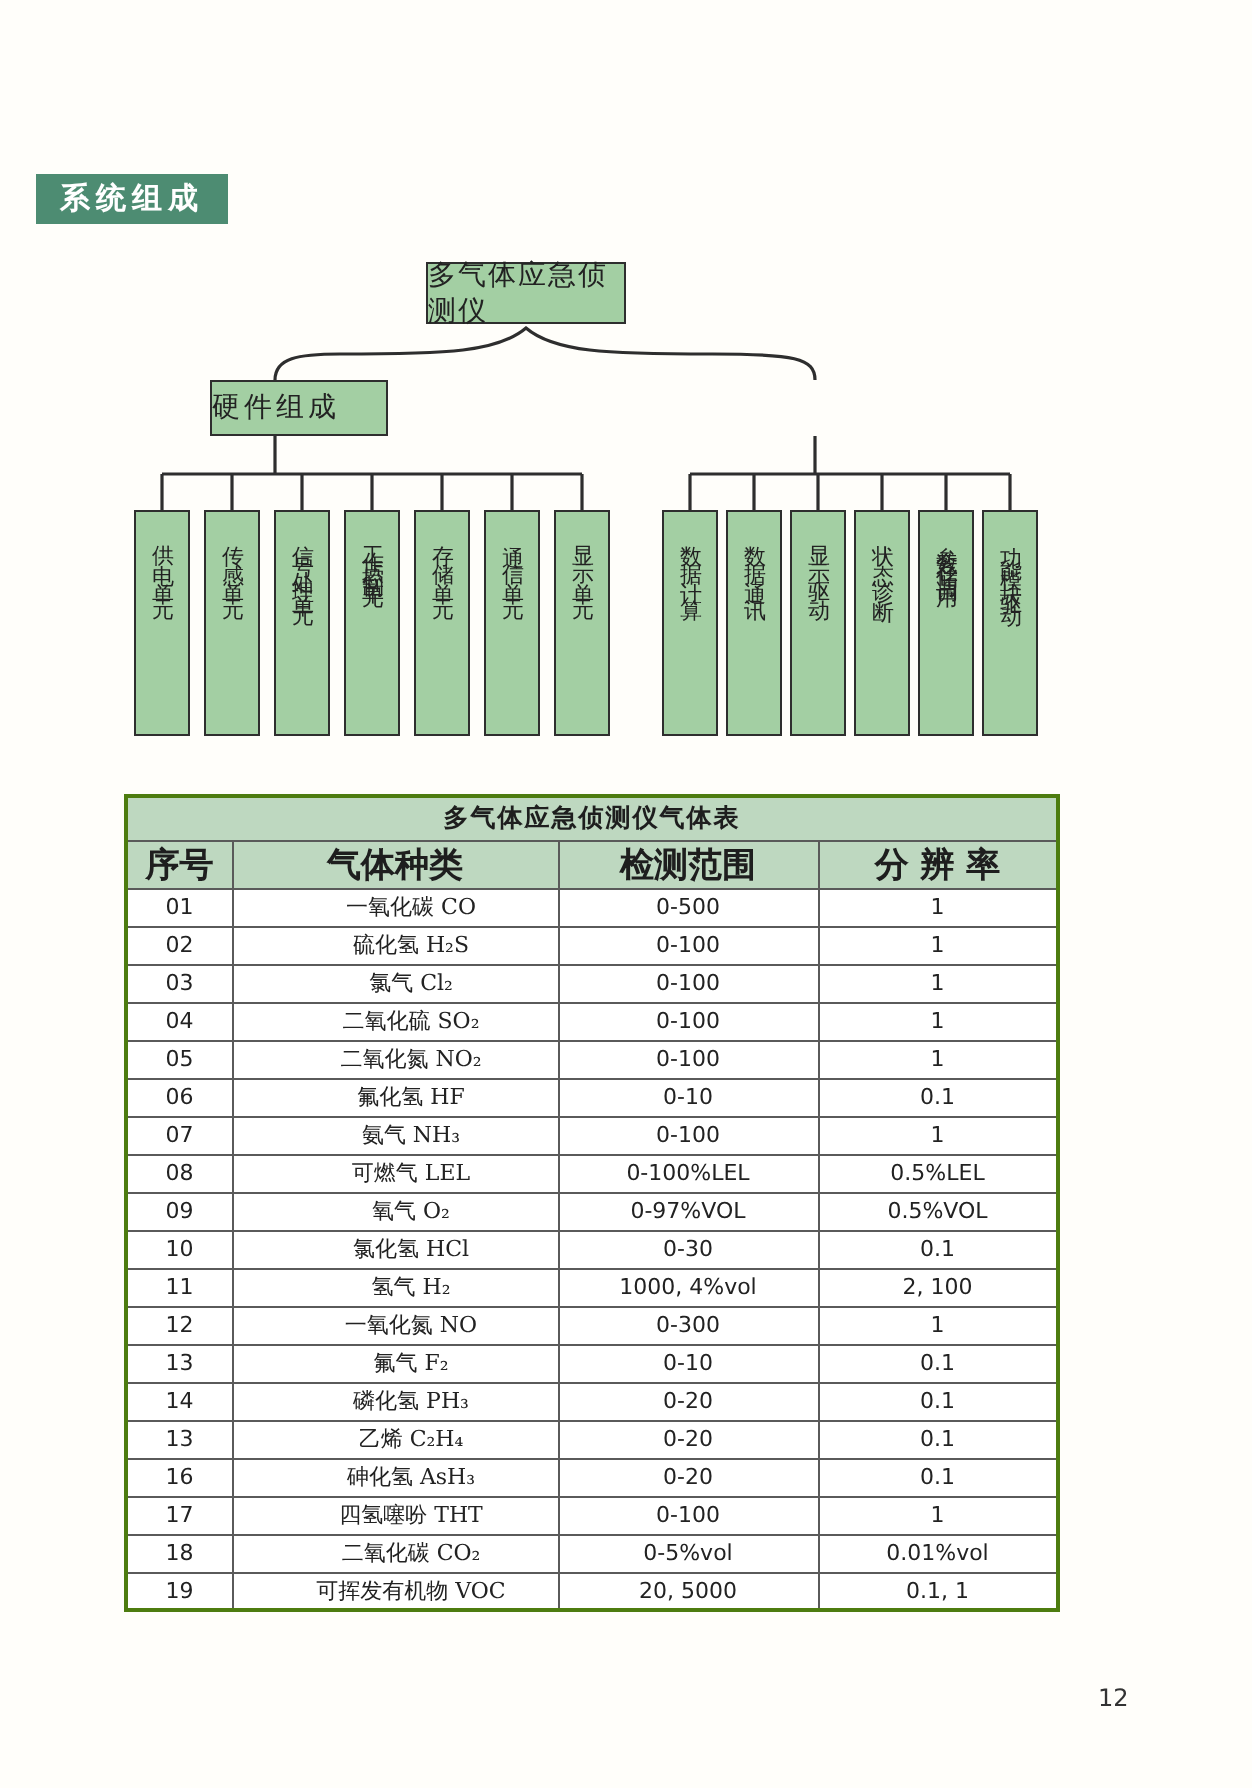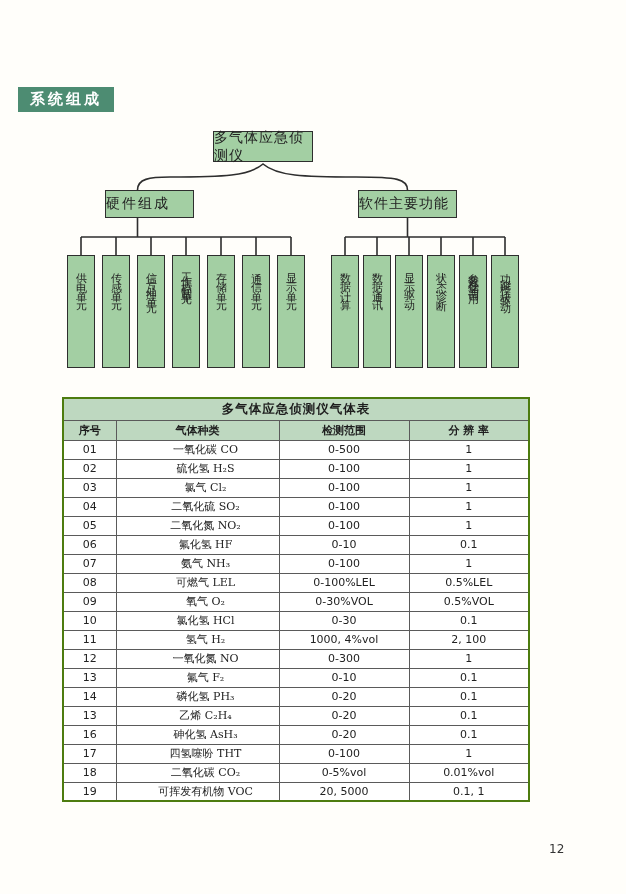--- a/index.html
+++ b/index.html
@@ -67,21 +67,21 @@
     overflow:hidden;white-space:nowrap;
   }
   .title-row th{
     height:22px;background:var(--tablegreen);
     font-family:"DejaVu Serif","Liberation Serif",serif;
     font-size:12.5px;font-weight:bold;letter-spacing:1px;color:#1e1e1e;
   }
   .header-row th{
     height:20px;background:var(--tablegreen);
     font-family:"DejaVu Serif","Liberation Serif",serif;
-    font-size:11px;font-weight:bold;color:#1e1e1e;
+    font-size:17px;font-weight:bold;color:#1e1e1e;
     border-bottom:2px solid #3f3f3f;
   }
   table.gas-table td{height:19px;background:#ffffff;font-size:11px;color:#222;}
   td.num-col{font-family:"DejaVu Sans","Liberation Sans",sans-serif;}
   td.gas-col{font-family:"DejaVu Serif","Liberation Serif",serif;padding-left:16px;}
 
   
   .notes{position:absolute;left:48px;top:807px;font-size:11.5px;color:#333;line-height:17px;}
   .page-number{position:absolute;left:549px;top:842px;font-size:12px;color:#333;}
 </style>
@@ -102,23 +102,20 @@
 
         <path d="M407.5 93 V112 M345 112 H505 M345 112 V130 M377 112 V130 M409 112 V130 M441 112 V130 M473 112 V130 M505 112 V130"></path>
       </g>
     </svg>
 
     <div class="dbox root-box">
       <span>多气体应急侦测仪</span>
     </div>
     <div class="dbox group-hw">
       <span>硬件组成</span>
-    </div>
-    <div class="dbox group-sw">
-      <span>软件主要功能</span>
     </div>
 
   <div class="unit-box" style="left: 67px;">
         <span class="vtext ls-wide">供电单元</span>
       </div>
       <div class="unit-box" style="left: 102px;">
         <span class="vtext ls-wide">传感单元</span>
       </div>
       <div class="unit-box" style="left: 137px;">
         <span class="vtext ls-med">信号处理单元</span>
@@ -219,21 +216,21 @@
           </tr>
           <tr>
             <td class="num-col">08</td>
             <td class="gas-col">可燃气  LEL</td>
             <td class="num-col">0-100%LEL</td>
             <td class="num-col">0.5%LEL</td>
           </tr>
           <tr>
             <td class="num-col">09</td>
             <td class="gas-col">氧气  O₂</td>
-            <td class="num-col">0-30%VOL</td>
+            <td class="num-col">0-97%VOL</td>
             <td class="num-col">0.5%VOL</td>
           </tr>
           <tr>
             <td class="num-col">10</td>
             <td class="gas-col">氯化氢 HCl</td>
             <td class="num-col">0-30</td>
             <td class="num-col">0.1</td>
           </tr>
           <tr>
             <td class="num-col">11</td>

